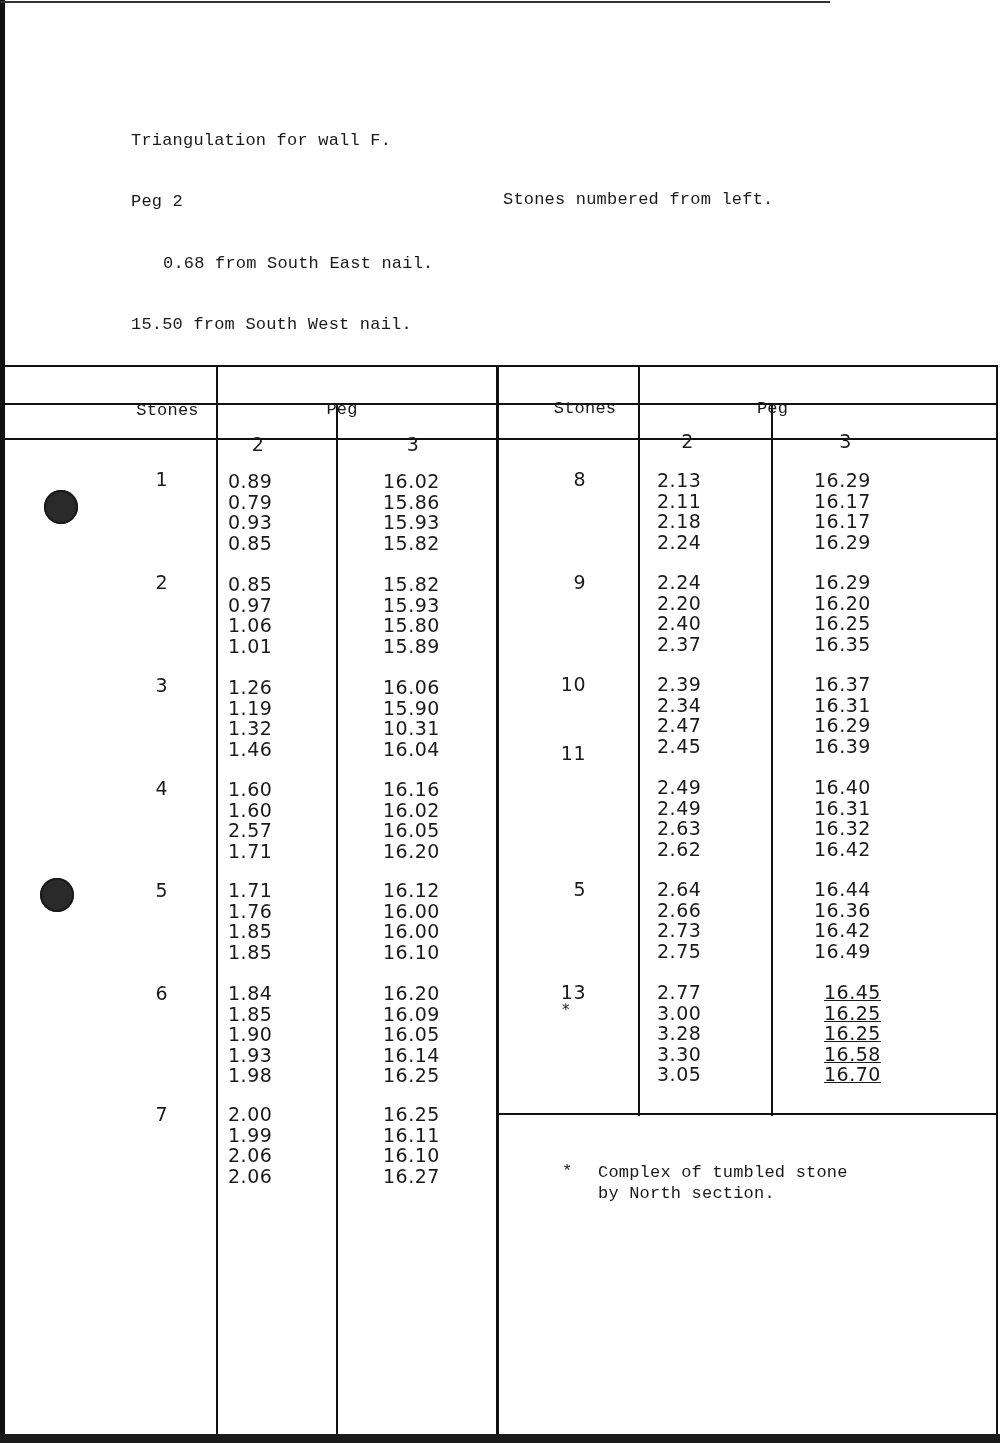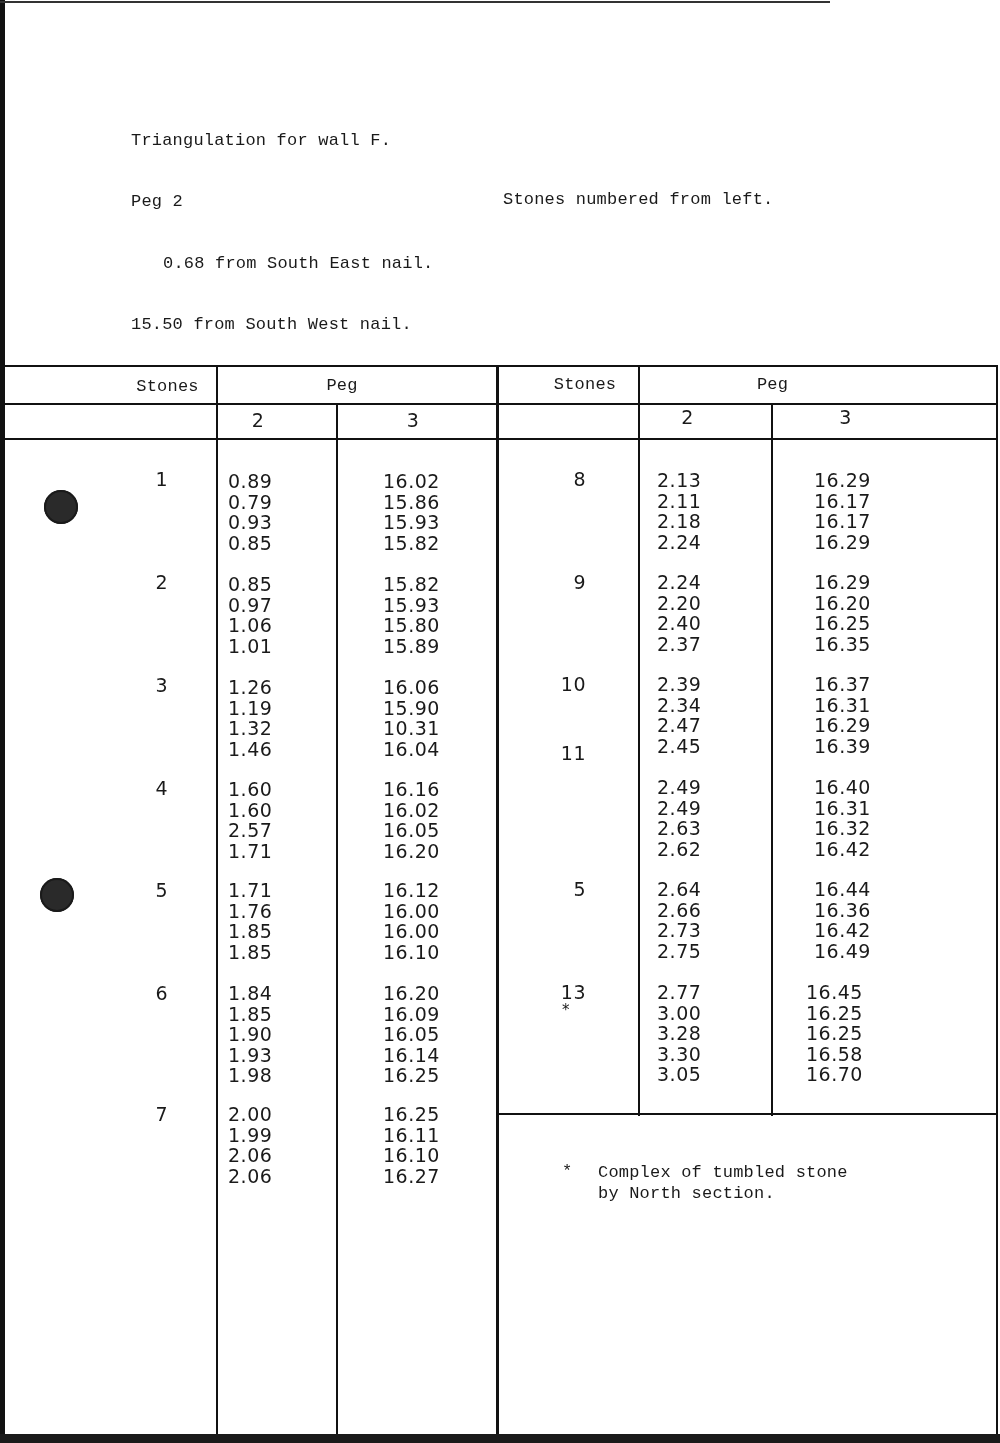--- a/index.html
+++ b/index.html
@@ -3,21 +3,21 @@
 <meta charset="utf-8">
 <style>
   html, body { margin:0; padding:0; background:#ffffff; }
   body { width:1000px; height:1443px; position:relative; overflow:hidden; color:#1a1a1a; }
   .abs { position:absolute; }
   .typew { font-family: "Liberation Mono", "DejaVu Sans Mono", monospace; font-size:17px; letter-spacing:0.2px; }
   .num { font-family: "DejaVu Sans", "Liberation Sans", sans-serif; font-size:19px; line-height:20.5px; letter-spacing:0.5px; }
   .hline { position:absolute; background:#111; height:2px; }
   .vline { position:absolute; background:#111; width:2px; }
   .punch { position:absolute; width:34px; height:34px; border-radius:50%; background:#2a2a2a; box-shadow:0 0 0 2px #1a1a1a inset; }
-  .cell-center { text-align:center; }
+  .cell-center { text-align:center;margin-top:24px; }
   .stone-no { width:60px; text-align:right; }
 </style>
 </head>
 <body>
 
 <div class="vline" style="left:0;top:0;width:5px;height:1443px;"></div>
 <div class="hline" style="left:0;top:1px;width:830px;height:2px;background:#333;"></div>
 <div class="hline" style="left:0;top:1434px;width:1000px;height:9px;background:#1a1a1a;"></div>
 
 <div class="punch" style="left:44px;top:490px;"></div>
@@ -223,21 +223,21 @@
 
 <div class="abs num stone-no" style="left:526px;top:982px;">13</div>
 <div class="abs num" style="left:562px;top:1000px;font-size:15px;">*</div>
 <div class="abs num" style="left:657px;top:982px;">
   <div>2.77</div>
   <div>3.00</div>
   <div>3.28</div>
   <div>3.30</div>
   <div>3.05</div>
 </div>
-<div class="abs num" style="left:806px;top:982px;">
+<div class="abs num" style="left:824px;top:982px;text-decoration:underline;">
   <div>16.45</div>
   <div>16.25</div>
   <div>16.25</div>
   <div>16.58</div>
   <div>16.70</div>
 </div>
 
 <div class="abs typew" style="left:562px;top:1162px;">*</div>
 <div class="abs typew" style="left:598px;top:1162px;line-height:21px;">
   <div>Complex of tumbled stone</div>

